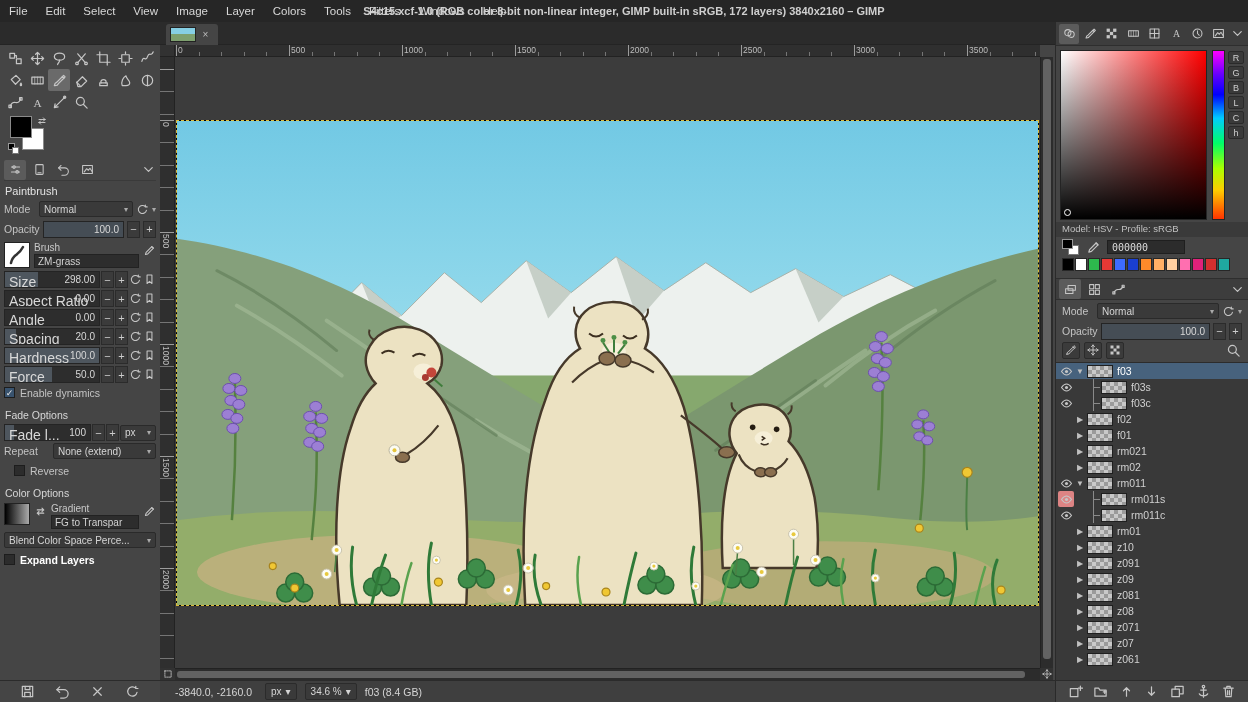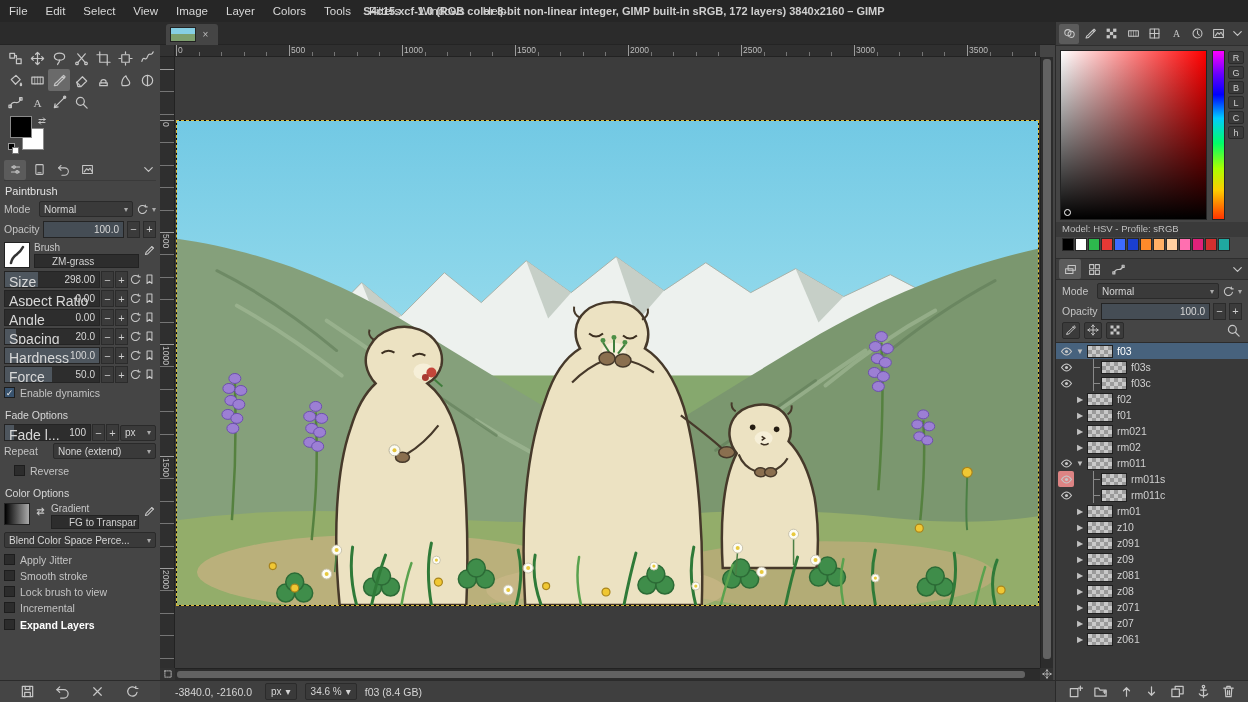--- a/index.html
+++ b/index.html
@@ -60,21 +60,21 @@
   .spin-fill{position:absolute;left:0;top:0;bottom:0;background:#4e565e;}
   .spin-label{position:absolute;left:4px;top:2px;font-size:14px;color:#d8d8d8;}
   .spin-val{position:absolute;right:4px;top:2px;font-size:10px;color:#d8d8d8;}
   .picker-row{display:flex;align-items:flex-start;gap:4px;margin:2px 0;}
   .pv{width:26px;height:26px;border:1px solid #222;flex:none;}
   .pv.white{background:#fff;} .pv.dark{background:#1d1d1d;}
   .pv.grad{height:22px;background:linear-gradient(90deg,#000 0%,#666 60%,#aaa 100%);}
   .pcol{flex:1;min-width:0;}
   .plabel{font-size:10px;color:#c8c8c8;margin-bottom:1px;}
   .pval{height:14px;background:#2d2d2d;border:1px solid #222;font-size:10px;display:flex;align-items:center;
-        padding:0 17px;white-space:nowrap;overflow:hidden;}
+        padding:0 3px;white-space:nowrap;overflow:hidden;}
   .sec{font-size:10.5px;color:#d6d6d6;margin:8px 0 2px 1px;}
   .check-row{display:flex;align-items:center;gap:5px;height:15px;margin:1px 0;}
   .check-row.indent{margin-left:10px;}
   .cb{width:11px;height:11px;background:#2c2c2c;border:1px solid #1d1d1d;font-size:9px;line-height:10px;
       text-align:center;color:#e8e8e8;flex:none;}
   .cb.on{background:#39536e;}
   .cb-label{font-size:10.5px;color:#c3c3c3;white-space:nowrap;}
   .check-row.bright .cb-label{color:#fff;font-weight:bold;}
 
   
@@ -570,38 +570,20 @@
         </span>
     </div>
 
     <div class="form-row">
       <div class="dd grow">
         <span>Blend Color Space Perce...</span>
           <span class="caret">▾</span>
       </div>
     </div>
 
-    <div id="toggles">
-        <div class="check-row ">
-  <span class="cb"></span>
-  <span class="cb-label">Apply Jitter</span>
-        </div>
-        <div class="check-row ">
-  <span class="cb"></span>
-  <span class="cb-label">Smooth stroke</span>
-        </div>
-        <div class="check-row ">
-  <span class="cb"></span>
-  <span class="cb-label">Lock brush to view</span>
-        </div>
-        <div class="check-row ">
-  <span class="cb"></span>
-  <span class="cb-label">Incremental</span>
-        </div>
-      </div>
     <div id="expand-layers-slot">
         <div class="check-row bright">
   <span class="cb"></span>
   <span class="cb-label">Expand Layers</span>
         </div>
       </div>
   </div>
 
   <div class="corner-box"></div>
   <div class="hruler">
@@ -956,20 +938,33 @@
           <div class="chan-btn">G</div>
           <div class="chan-btn">B</div>
           <div class="chan-btn">L</div>
           <div class="chan-btn">C</div>
           <div class="chan-btn">h</div>
         </div>
     </div>
 
     <div class="model-bar">Model: HSV - Profile: sRGB</div>
 
+    <div class="hex-row">
+      <div class="mini-fgbg">
+          <span class="f"></span>
+          <span class="b"></span>
+        </div>
+      <span class="js-ic" style="width:15px;height:15px">
+          <svg class="icn" viewBox="0 0 16 16">
+            <path d="M3 13l.8-2.8 7-7 2 2-7 7z"></path>
+            <path d="M10.8 3.2l2 2"></path>
+          </svg>
+        </span>
+      <div class="hex-box">000000</div>
+    </div>
 
     <div id="palette-row" class="palette-row">
         <div class="swatch" style="background:#000000"></div>
         <div class="swatch" style="background:#ffffff"></div>
         <div class="swatch" style="background:#2db84d"></div>
         <div class="swatch" style="background:#e53935"></div>
         <div class="swatch" style="background:#3d6bff"></div>
         <div class="swatch" style="background:#1a3fd1"></div>
         <div class="swatch" style="background:#ff8a2a"></div>
         <div class="swatch" style="background:#ffb066"></div>

